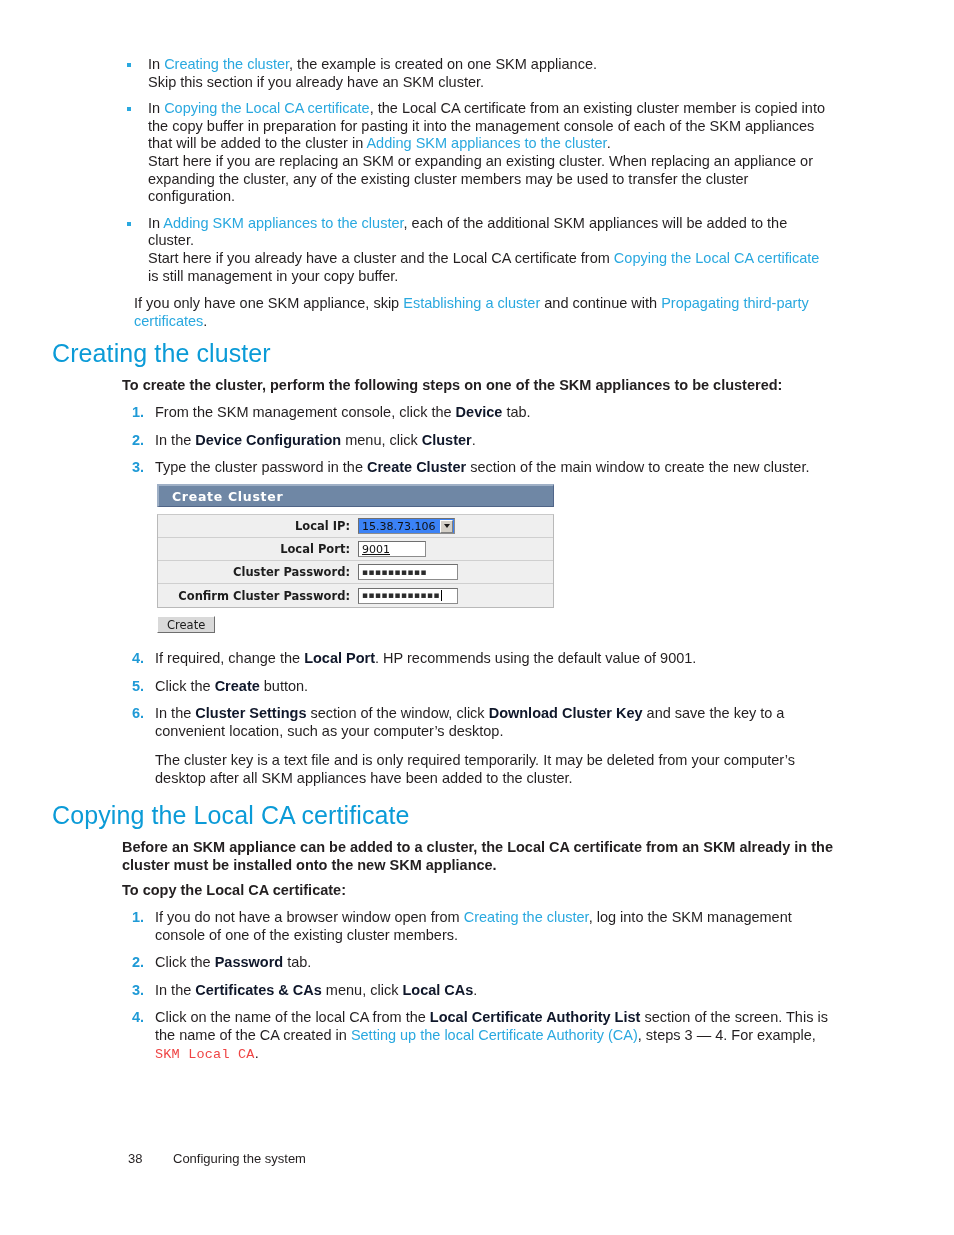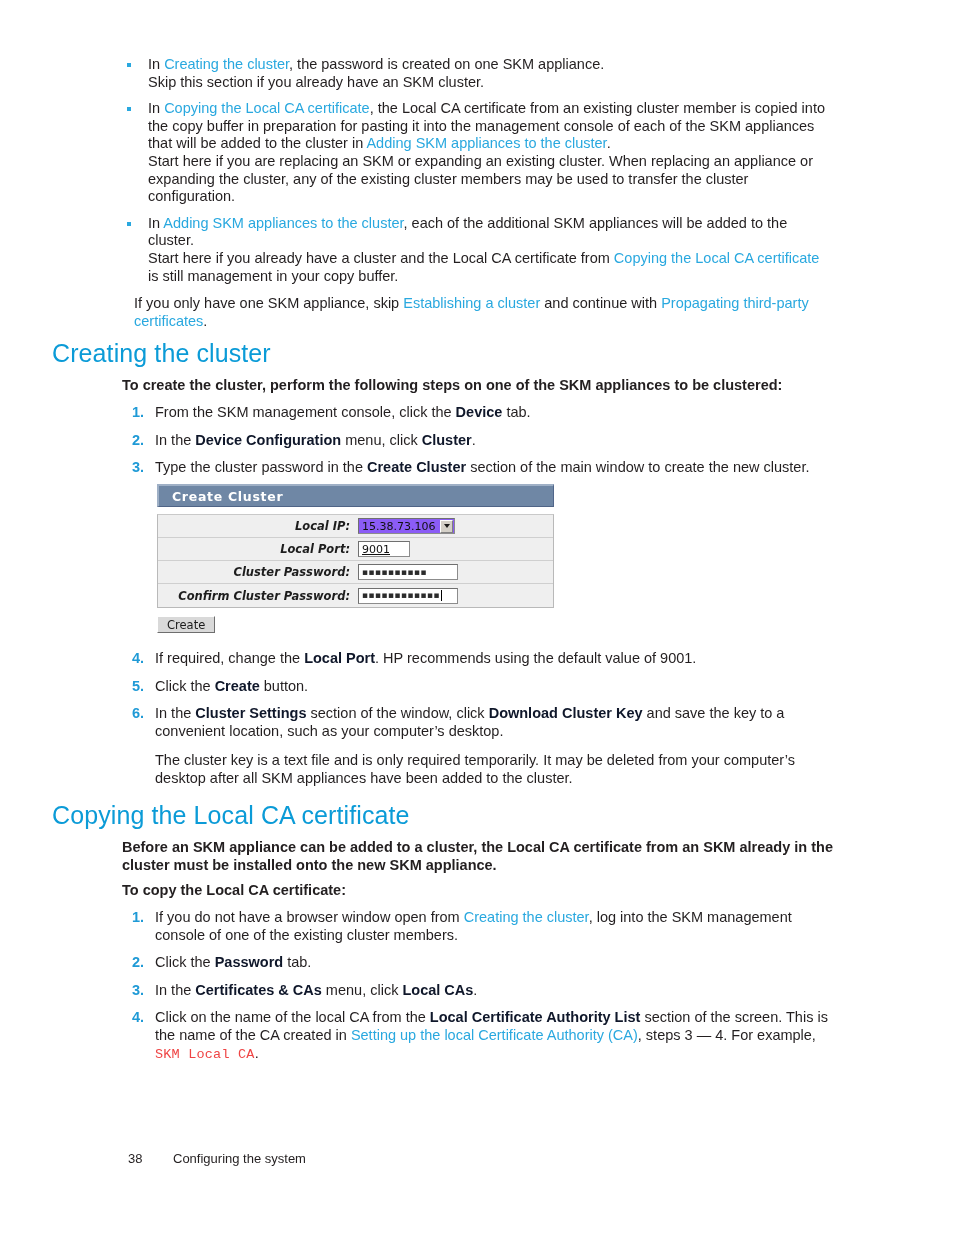--- a/index.html
+++ b/index.html
@@ -156,29 +156,28 @@
   }
   .sc-row:last-child { border-bottom: none; }
   .sc-label {
     width: 200px;
     text-align: right;
     padding-right: 8px;
     font-size: 11.5px;
     font-weight: bold;
     color: #1d1d1d;
     box-sizing: border-box;
-    font-style: italic;
   }
   .sc-field { flex: 1; display: flex; align-items: center; }
 
   .combo {
     display: inline-flex;
     align-items: center;
     height: 16px;
-    background: #8b5cf6;
+    background: #3b82f6;
     border: 1px solid #8c8c8c;
     border-top-color: #707070;
     border-left-color: #707070;
     padding-left: 3px;
     font-size: 11px;
     color: #101010;
     box-sizing: border-box;
   }
   .combo .combo-val { padding-right: 5px; }
   .combo .arrow {
@@ -208,21 +207,21 @@
     border: 1px solid #8c8c8c;
     border-top-color: #6f6f6f;
     border-left-color: #6f6f6f;
     font-size: 11px;
     color: #101010;
     padding: 0 3px;
     display: flex;
     align-items: center;
     box-sizing: border-box;
   }
-  .txtbox.port { width: 52px; text-decoration: underline; }
+  .txtbox.port { width: 68px; text-decoration: underline; }
   .txtbox.pwd  { width: 100px; position: relative; }
 
   .dots {
     font-size: 9px;
     letter-spacing: 0.4px;
     color: #2b2b2b;
     line-height: 1;
     overflow: hidden;
     white-space: nowrap;
   }
@@ -263,21 +262,21 @@
   .footer .pg { width: 45px; }
 </style>
 </head>
 <body>
 
 <div class="page">
 
   <div class="bullet-list body-text">
     <div class="bullet-item">
       <span class="sq"></span>
-      <p><span>In </span><span class="xref">Creating the cluster</span><span>, the password is created on one SKM appliance.</span><br><span>Skip this section if you already have an SKM cluster.</span></p>
+      <p><span>In </span><span class="xref">Creating the cluster</span><span>, the example is created on one SKM appliance.</span><br><span>Skip this section if you already have an SKM cluster.</span></p>
     </div>
     <div class="bullet-item">
       <span class="sq"></span>
       <p><span>In </span><span class="xref">Copying the Local CA certificate</span><span>, the Local CA certificate from an existing cluster member is copied into the copy buffer in preparation for pasting it into the management console of each of the SKM appliances that will be added to the cluster in </span><span class="xref">Adding SKM appliances to the cluster</span><span>.</span><br><span>Start here if you are replacing an SKM or expanding an existing cluster.  When replacing an appliance or expanding the cluster, any of the existing cluster members may be used to transfer the cluster configuration.</span></p>
     </div>
     <div class="bullet-item">
       <span class="sq"></span>
       <p><span>In </span><span class="xref">Adding SKM appliances to the cluster</span><span>, each of the additional SKM appliances will be added to the cluster.</span><br><span>Start here if you already have a cluster and the Local CA certificate from </span><span class="xref">Copying the Local CA certificate</span><span> is still management in your copy buffer.</span></p>
     </div>
   </div>

